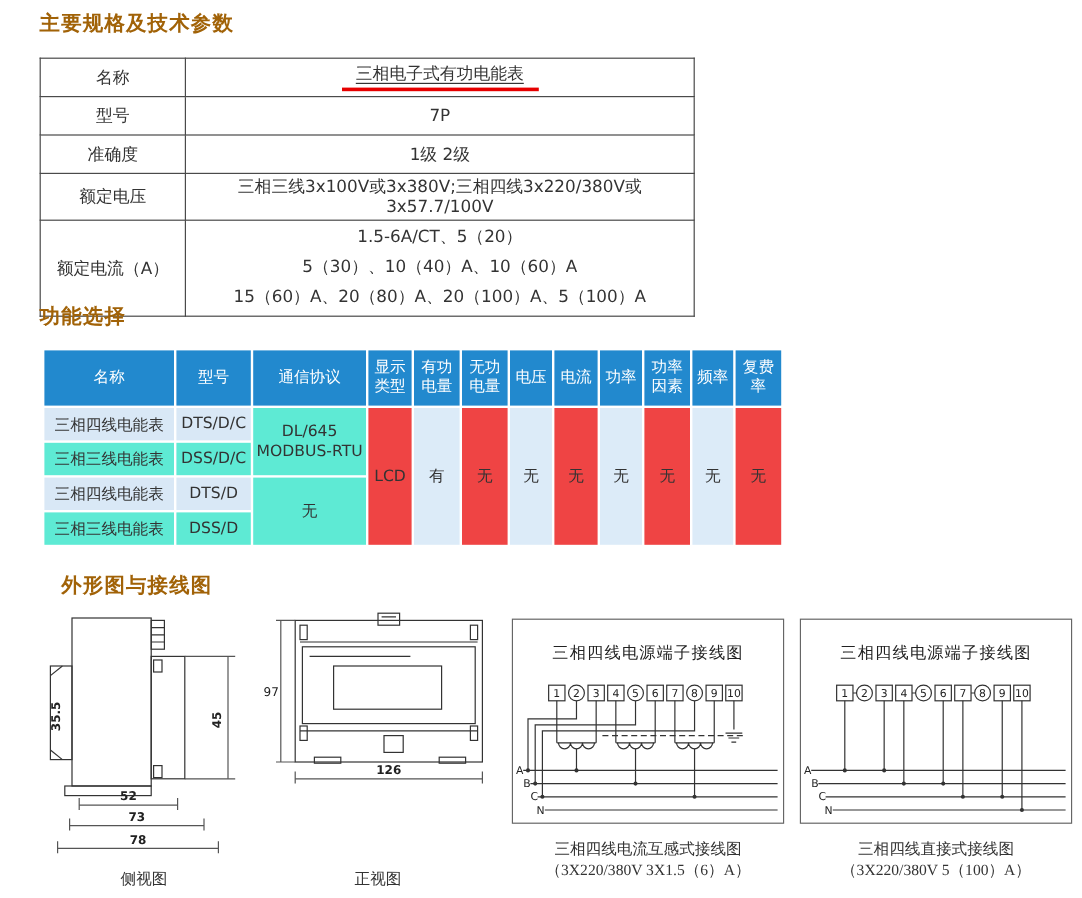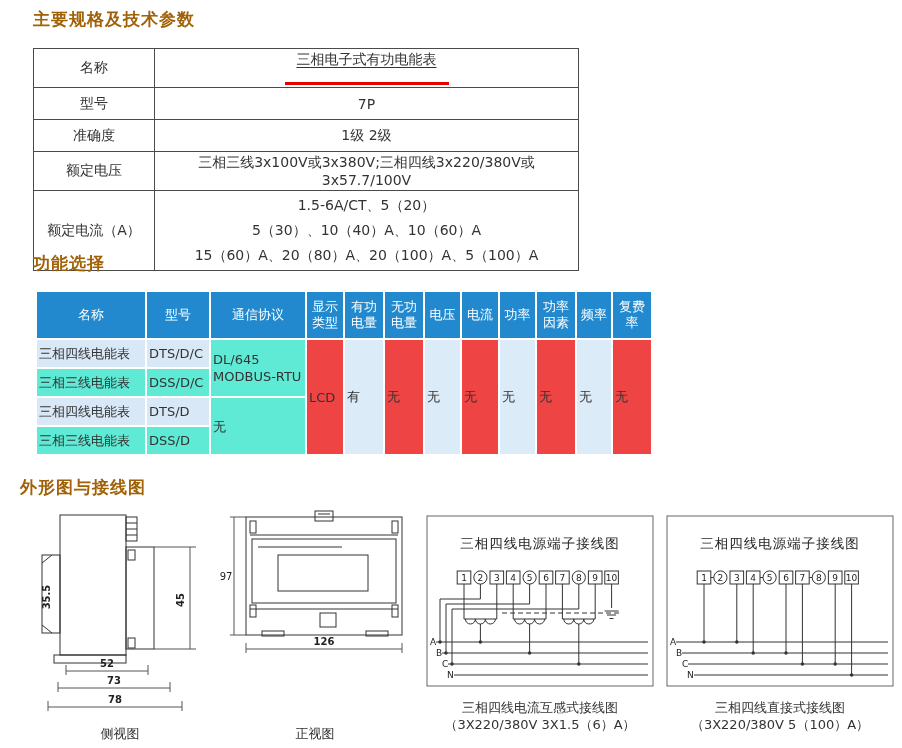--- a/index.html
+++ b/index.html
@@ -7,40 +7,40 @@
         font-family:"DejaVu Sans","Liberation Sans",sans-serif;color:#333;}
   .sec-title{position:absolute;font-size:17px;font-weight:bold;color:#a16207;letter-spacing:1px;}
 
   
   .spec-table{position:absolute;left:33px;top:48px;width:546px;border-collapse:collapse;
               font-size:14px;color:#333;}
   .spec-table td,.spec-table th{border:1.5px solid #4a4a4a;text-align:center;vertical-align:middle;
               font-weight:normal;padding:2px 4px;}
   .spec-table .lbl{width:112px;height:27px;}
   .spec-table .tall div{line-height:25px;}
-  .u-red{display:inline-block;border-bottom:3px solid #e60000;padding:0 12px 13px 12px;
+  .u-red{display:inline-block;border-bottom:3px solid #e60000;padding:0 12px 2px 12px;
          text-decoration:underline;text-underline-offset:3px;}
 
   
   .func-table{position:absolute;left:35px;top:290px;border-collapse:separate;border-spacing:2px;
               font-size:13px;color:#333;}
   .func-table th{background:#2289ce;color:#fff;font-weight:normal;text-align:center;
                  vertical-align:middle;height:44px;padding:1px 2px;line-height:16px;}
-  .func-table td{vertical-align:middle;height:25px;padding:1px 2px;}
+  .func-table td{text-align:center;vertical-align:middle;height:25px;padding:1px 2px;}
   .r-light{background:#d9e8f6;}
   .r-dark{background:#5eead4;}
   .c-light{background:#dcebf8;}
   .c-dark{background:#ef4444;}
   .proto{background:#5eead4;line-height:17px;}
 
   
   .figs{position:absolute;left:30px;top:503px;display:flex;align-items:flex-start;}
   .fig{display:flex;flex-direction:column;align-items:center;}
   .fig-caption{font-size:13px;color:#333;margin-top:2px;text-align:center;line-height:17px;}
-  .wire-cap{margin-top:12px;}
+  .wire-cap{margin-top:12px;font-family:Liberation Serif, serif;}
   svg{display:block;}
   .ln{stroke:#333;stroke-width:1;fill:none;}
   .lng{stroke:#555;stroke-width:1;fill:none;}
   .term{fill:#fff;stroke:#333;stroke-width:1;}
   .tnum{font-size:9px;fill:#222;text-anchor:middle;}
   .phl{font-size:9px;fill:#222;}
   .dimtxt{font-size:10px;fill:#222;font-weight:bold;text-anchor:middle;}
   .boxtitle{font-size:13.5px;fill:#222;text-anchor:middle;letter-spacing:1px;}
   .dot{fill:#333;}
 </style>
@@ -140,21 +140,21 @@
         <td class="r-light">DTS/D</td>
         <td class="proto" rowspan="2">无</td>
       </tr>
       <tr>
         <td class="r-dark">三相三线电能表</td>
         <td class="r-dark">DSS/D</td>
       </tr>
     </tbody>
   </table>
 
-  <div class="sec-title" style="left:20px;top:476px;text-align:center;">外形图与接线图</div>
+  <div class="sec-title" style="left:51px;top:476px;text-align:center;">外形图与接线图</div>
 
   <div class="figs">
 
     <div class="fig" style="width:180px;">
       <svg width="180" height="220" viewBox="0 0 180 220">
         <g class="ln">
           <rect x="30" y="12" width="66" height="140"></rect>
           <rect x="96" y="14" width="11" height="24"></rect>
           <line x1="96" y1="20" x2="107" y2="20"></line>
             <line x1="96" y1="26" x2="107" y2="26"></line>

